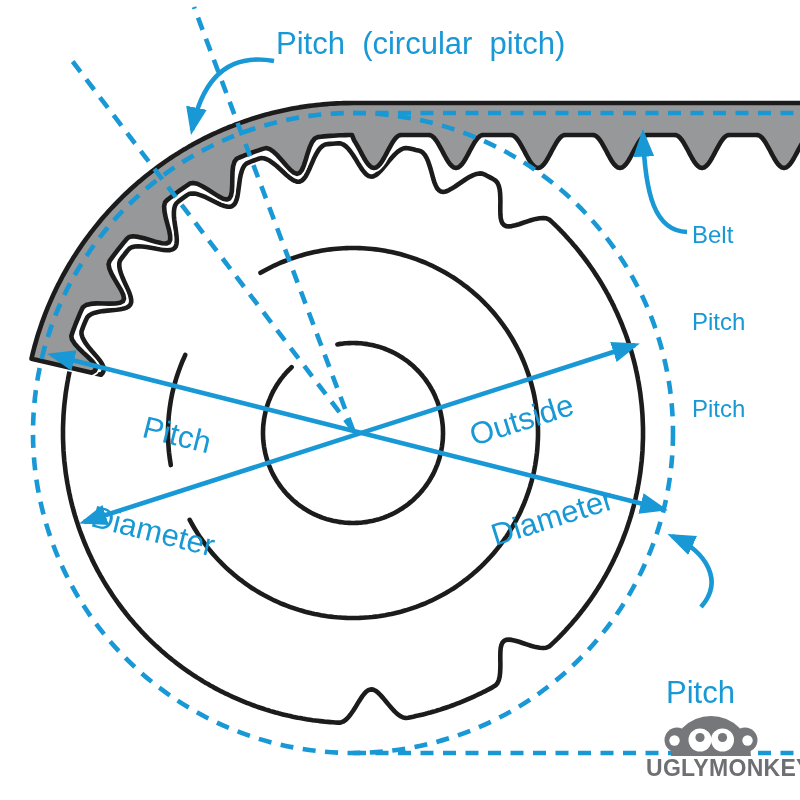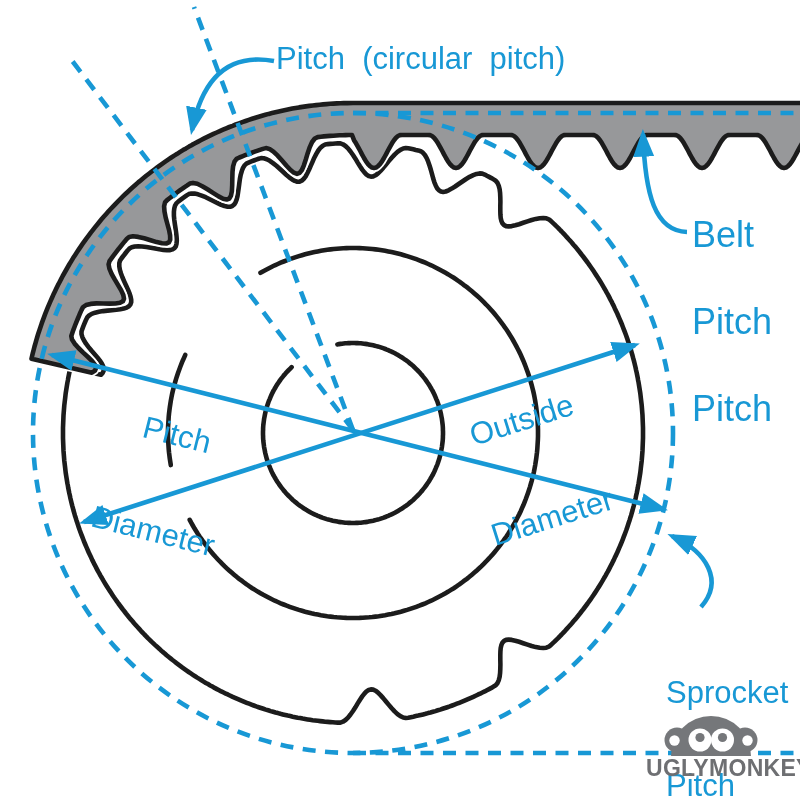--- a/index.html
+++ b/index.html
@@ -6,22 +6,22 @@
   html,body{margin:0;padding:0;background:#fff;}
   .stage{
     position:relative;width:800px;height:800px;background:#fff;overflow:hidden;
     font-family:"Liberation Sans", sans-serif;
   }
   .stage svg{position:absolute;left:0;top:0;}
   .lbl{
     position:absolute;color:var(--blue);white-space:pre;
     font-family:"Liberation Sans", sans-serif;
   }
-  .lbl-circular-pitch{left:276px;top:43px;font-size:31px;line-height:31px;}
-  .lbl-belt-pitch-line{left:692px;top:162px;font-size:36px;line-height:29px;}
+  .lbl-circular-pitch{left:276px;top:28px;font-size:31px;line-height:31px;}
+  .lbl-belt-pitch-line{left:692px;top:162px;font-size:24px;line-height:29px;}
   .lbl-pitch-diameter{
     left:83px;top:351px;width:164px;text-align:center;
     font-size:31px;line-height:33px;transform:rotate(14deg);
   }
   .lbl-outside-diameter{
     left:452px;top:333px;width:170px;text-align:center;
     font-size:31px;line-height:34px;transform:rotate(-17.5deg);
   }
   .lbl-sprocket-pitch-circle{left:666px;top:615px;font-size:31px;line-height:31px;}
   .lbl-brand{
@@ -94,19 +94,18 @@
     <div>Pitch</div>
     <div>Diameter</div>
   </div>
 
   <div class="lbl lbl-outside-diameter">
     <div>Outside</div>
     <div>Diameter</div>
   </div>
 
   <div class="lbl lbl-sprocket-pitch-circle">
-    <div>Sprocket</div>
     <div>Pitch</div>
     
   </div>
 
   <div class="lbl lbl-brand">UGLYMONKEY</div>
 </div>
 
 </body></html>

